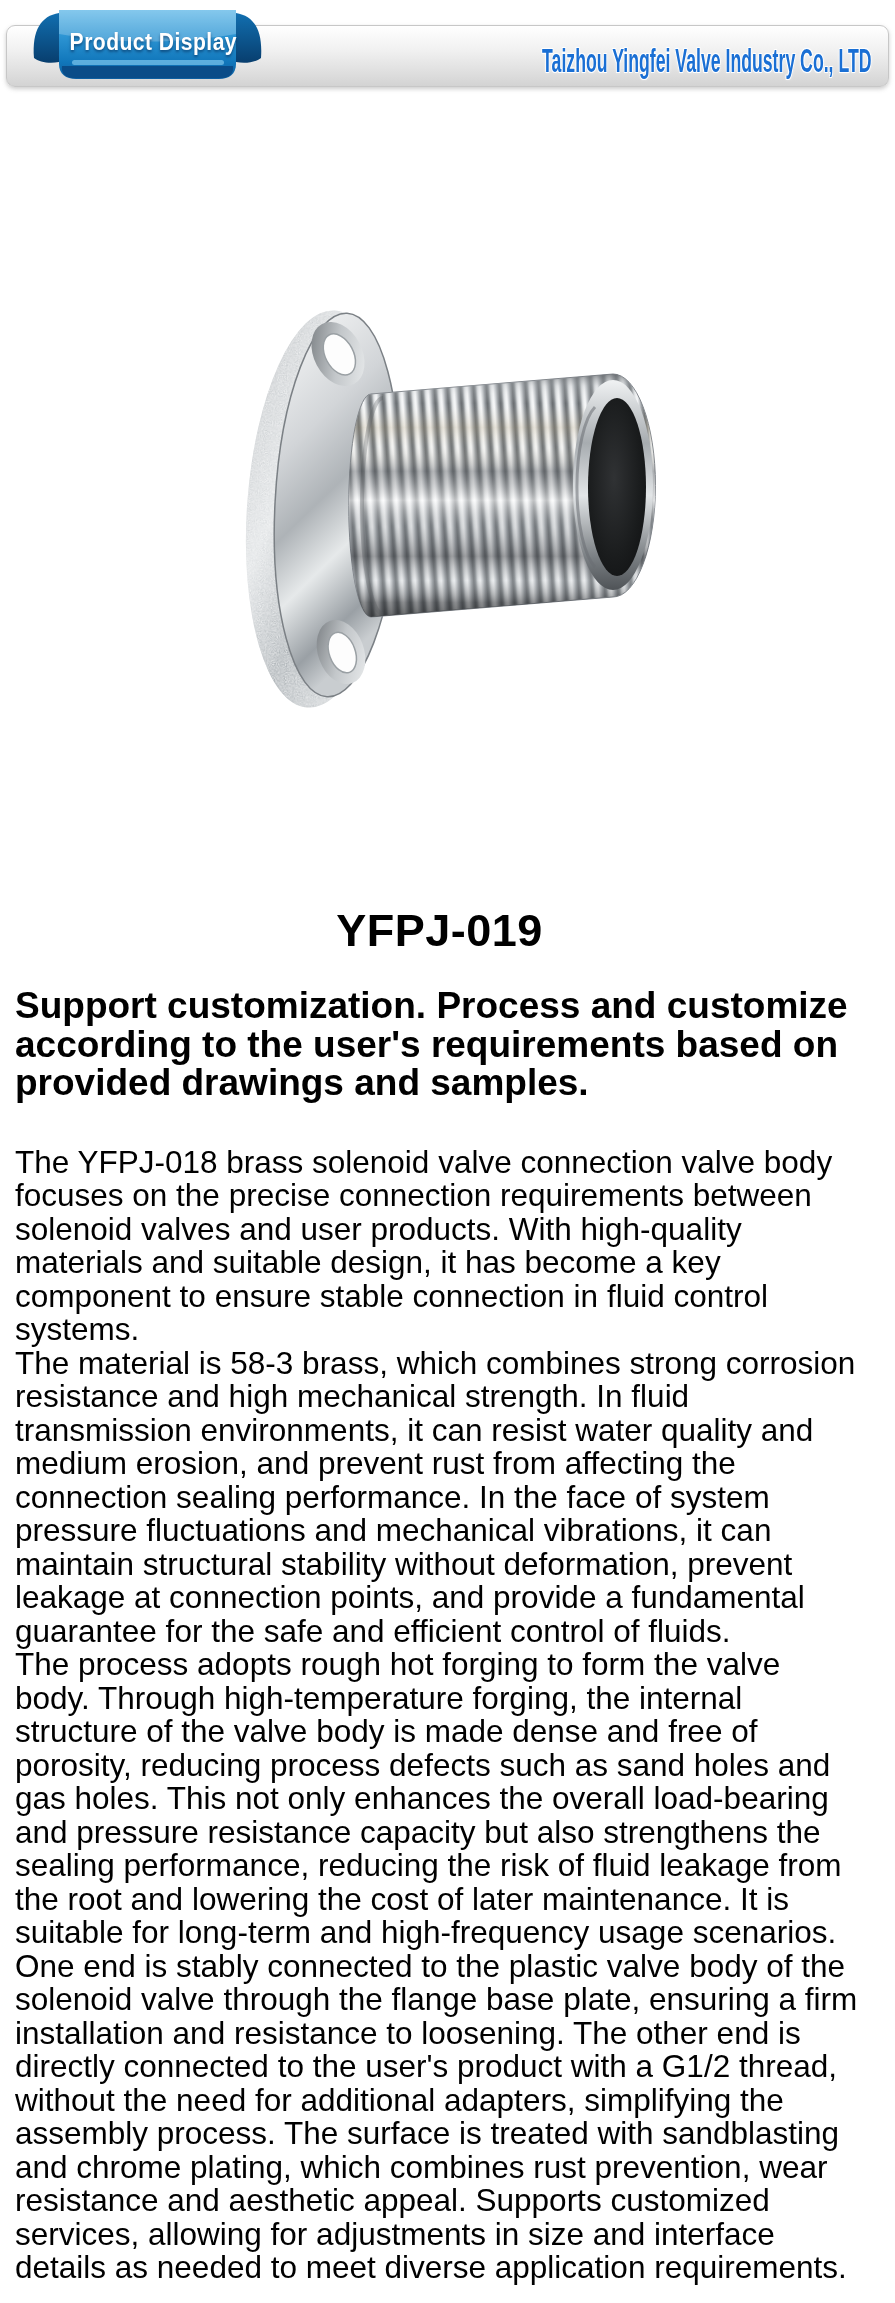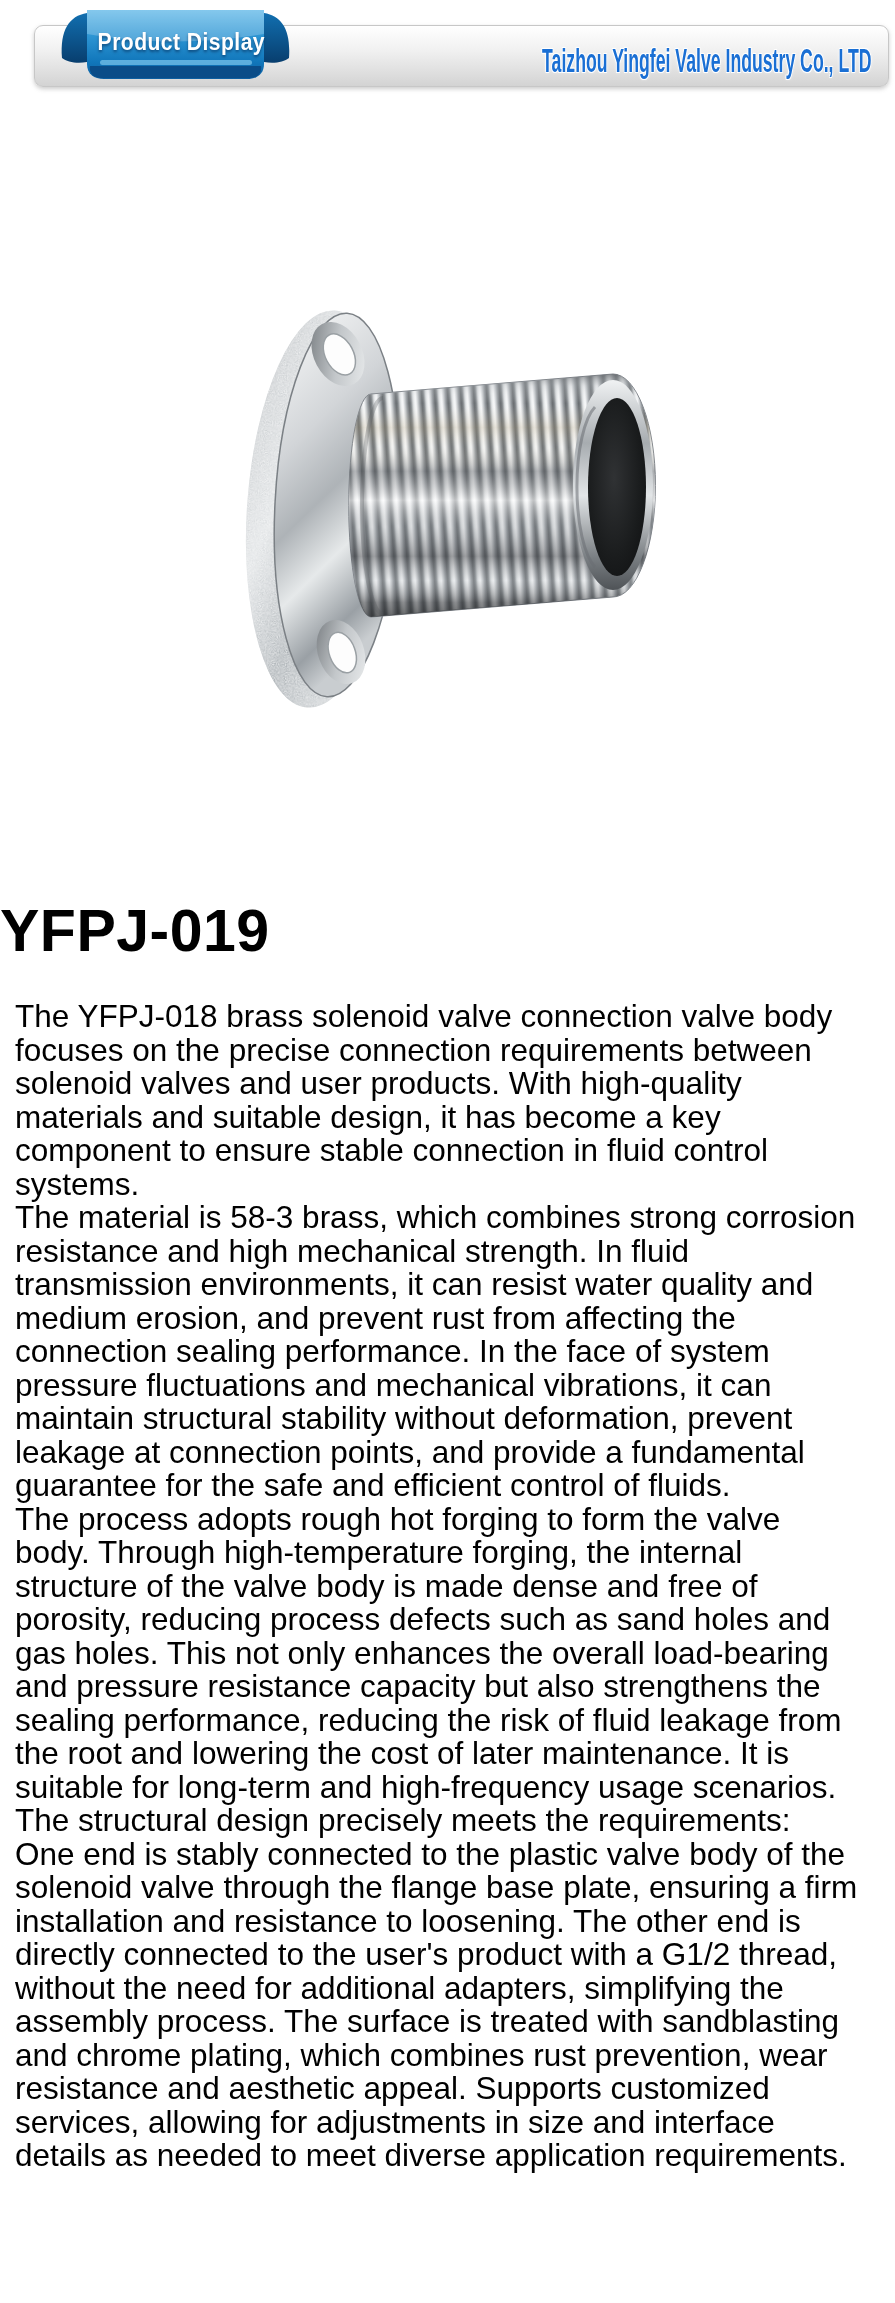--- a/index.html
+++ b/index.html
@@ -5,21 +5,21 @@
   html,body{margin:0;padding:0;background:#ffffff;}
   body{
     width:895px;
     font-family:"Liberation Sans", sans-serif;
     color:#000000;
     -webkit-font-smoothing:antialiased;
   }
   .page{position:relative;width:895px;}
 
   
-  .header{position:relative;height:90px;margin-left:28px;}
+  .header{position:relative;height:90px;}
   .banner-bar{
     position:absolute;left:6px;right:6px;top:25px;height:60px;
     border-radius:9px;
     border:1px solid #c7c7c7;
     background:linear-gradient(180deg,#ffffff 0%,#f1f1f1 40%,#e0e0e0 75%,#d3d3d3 100%);
     box-shadow:0 2px 4px rgba(110,110,110,.35), inset 0 1px 0 #ffffff;
   }
   .ribbon{position:absolute;left:32px;top:8px;width:231px;height:74px;}
   .ribbon-label{
     position:absolute;left:59px;top:28px;width:177px;
@@ -36,22 +36,22 @@
     transform:scaleX(.52);transform-origin:100% 50%;
     text-shadow:1px 1px 0 #ffffff,-1px -1px 0 #ffffff,1px -1px 0 #ffffff,-1px 1px 0 #ffffff,0 0 5px rgba(255,255,255,.9);
   }
 
   
   .figure{width:430px;height:410px;margin:212px auto 0 auto;}
 
   
   .model-title{
     margin:193px 16px 0 0;
-    font-size:59px;line-height:52px;font-weight:bold;
-    text-align:left;letter-spacing:.5px;
+    font-size:45px;line-height:52px;font-weight:bold;
+    text-align:center;letter-spacing:.5px;
   }
   .headline{
     margin:30px 35px 0 15px;
     font-size:37px;line-height:38.5px;font-weight:bold;
   }
   .description{
     margin:43px 35px 0 15px;
     font-size:31.5px;line-height:33.5px;
   }
   .description p{margin:0;padding:0;}
@@ -175,22 +175,22 @@
       <path d="M150,96 A21,108 0 0 0 150,312" stroke="#55595d" stroke-width="4" fill="none" opacity="0.3"></path>
 
       <ellipse cx="380" cy="183" rx="40" ry="105" fill="url(#rimGrad)"></ellipse>
       <ellipse cx="384" cy="185" rx="29" ry="89" fill="url(#boreGrad)"></ellipse>
       <path d="M362,105 A26,84 0 0 0 362,265" stroke="#6a6e72" stroke-width="3" fill="none" opacity="0.55"></path>
     </svg>
   </div>
 
   <h1 class="model-title">YFPJ-019</h1>
 
+  <h2 class="headline">Support customization. Process and customize according to the user's requirements based on provided drawings and samples.</h2>
 
   <div class="description">
     <p>The YFPJ-018 brass solenoid valve connection valve body focuses on the precise connection requirements between solenoid valves and user products. With high-quality materials and suitable design, it has become a key component to ensure stable connection in fluid control systems.</p>
     <p>The material is 58-3 brass, which combines strong corrosion resistance and high mechanical strength. In fluid transmission environments, it can resist water quality and medium erosion, and prevent rust from affecting the connection sealing performance. In the face of system pressure fluctuations and mechanical vibrations, it can maintain structural stability without deformation, prevent leakage at connection points, and provide a fundamental guarantee for the safe and efficient control of fluids.</p>
     <p>The process adopts rough hot forging to form the valve body. Through high-temperature forging, the internal structure of the valve body is made dense and free of porosity, reducing process defects such as sand holes and gas holes. This not only enhances the overall load-bearing and pressure resistance capacity but also strengthens the sealing performance, reducing the risk of fluid leakage from the root and lowering the cost of later maintenance. It is suitable for long-term and high-frequency usage scenarios.</p>
-    <p>The structural design precisely meets the requirements:</p>
     <p>One end is stably connected to the plastic valve body of the solenoid valve through the flange base plate, ensuring a firm installation and resistance to loosening. The other end is directly connected to the user's product with a G1/2 thread, without the need for additional adapters, simplifying the assembly process. The surface is treated with sandblasting and chrome plating, which combines rust prevention, wear resistance and aesthetic appeal. Supports customized services, allowing for adjustments in size and interface details as needed to meet diverse application requirements.</p>
   </div>
 
 </div>
 
 </body></html>

